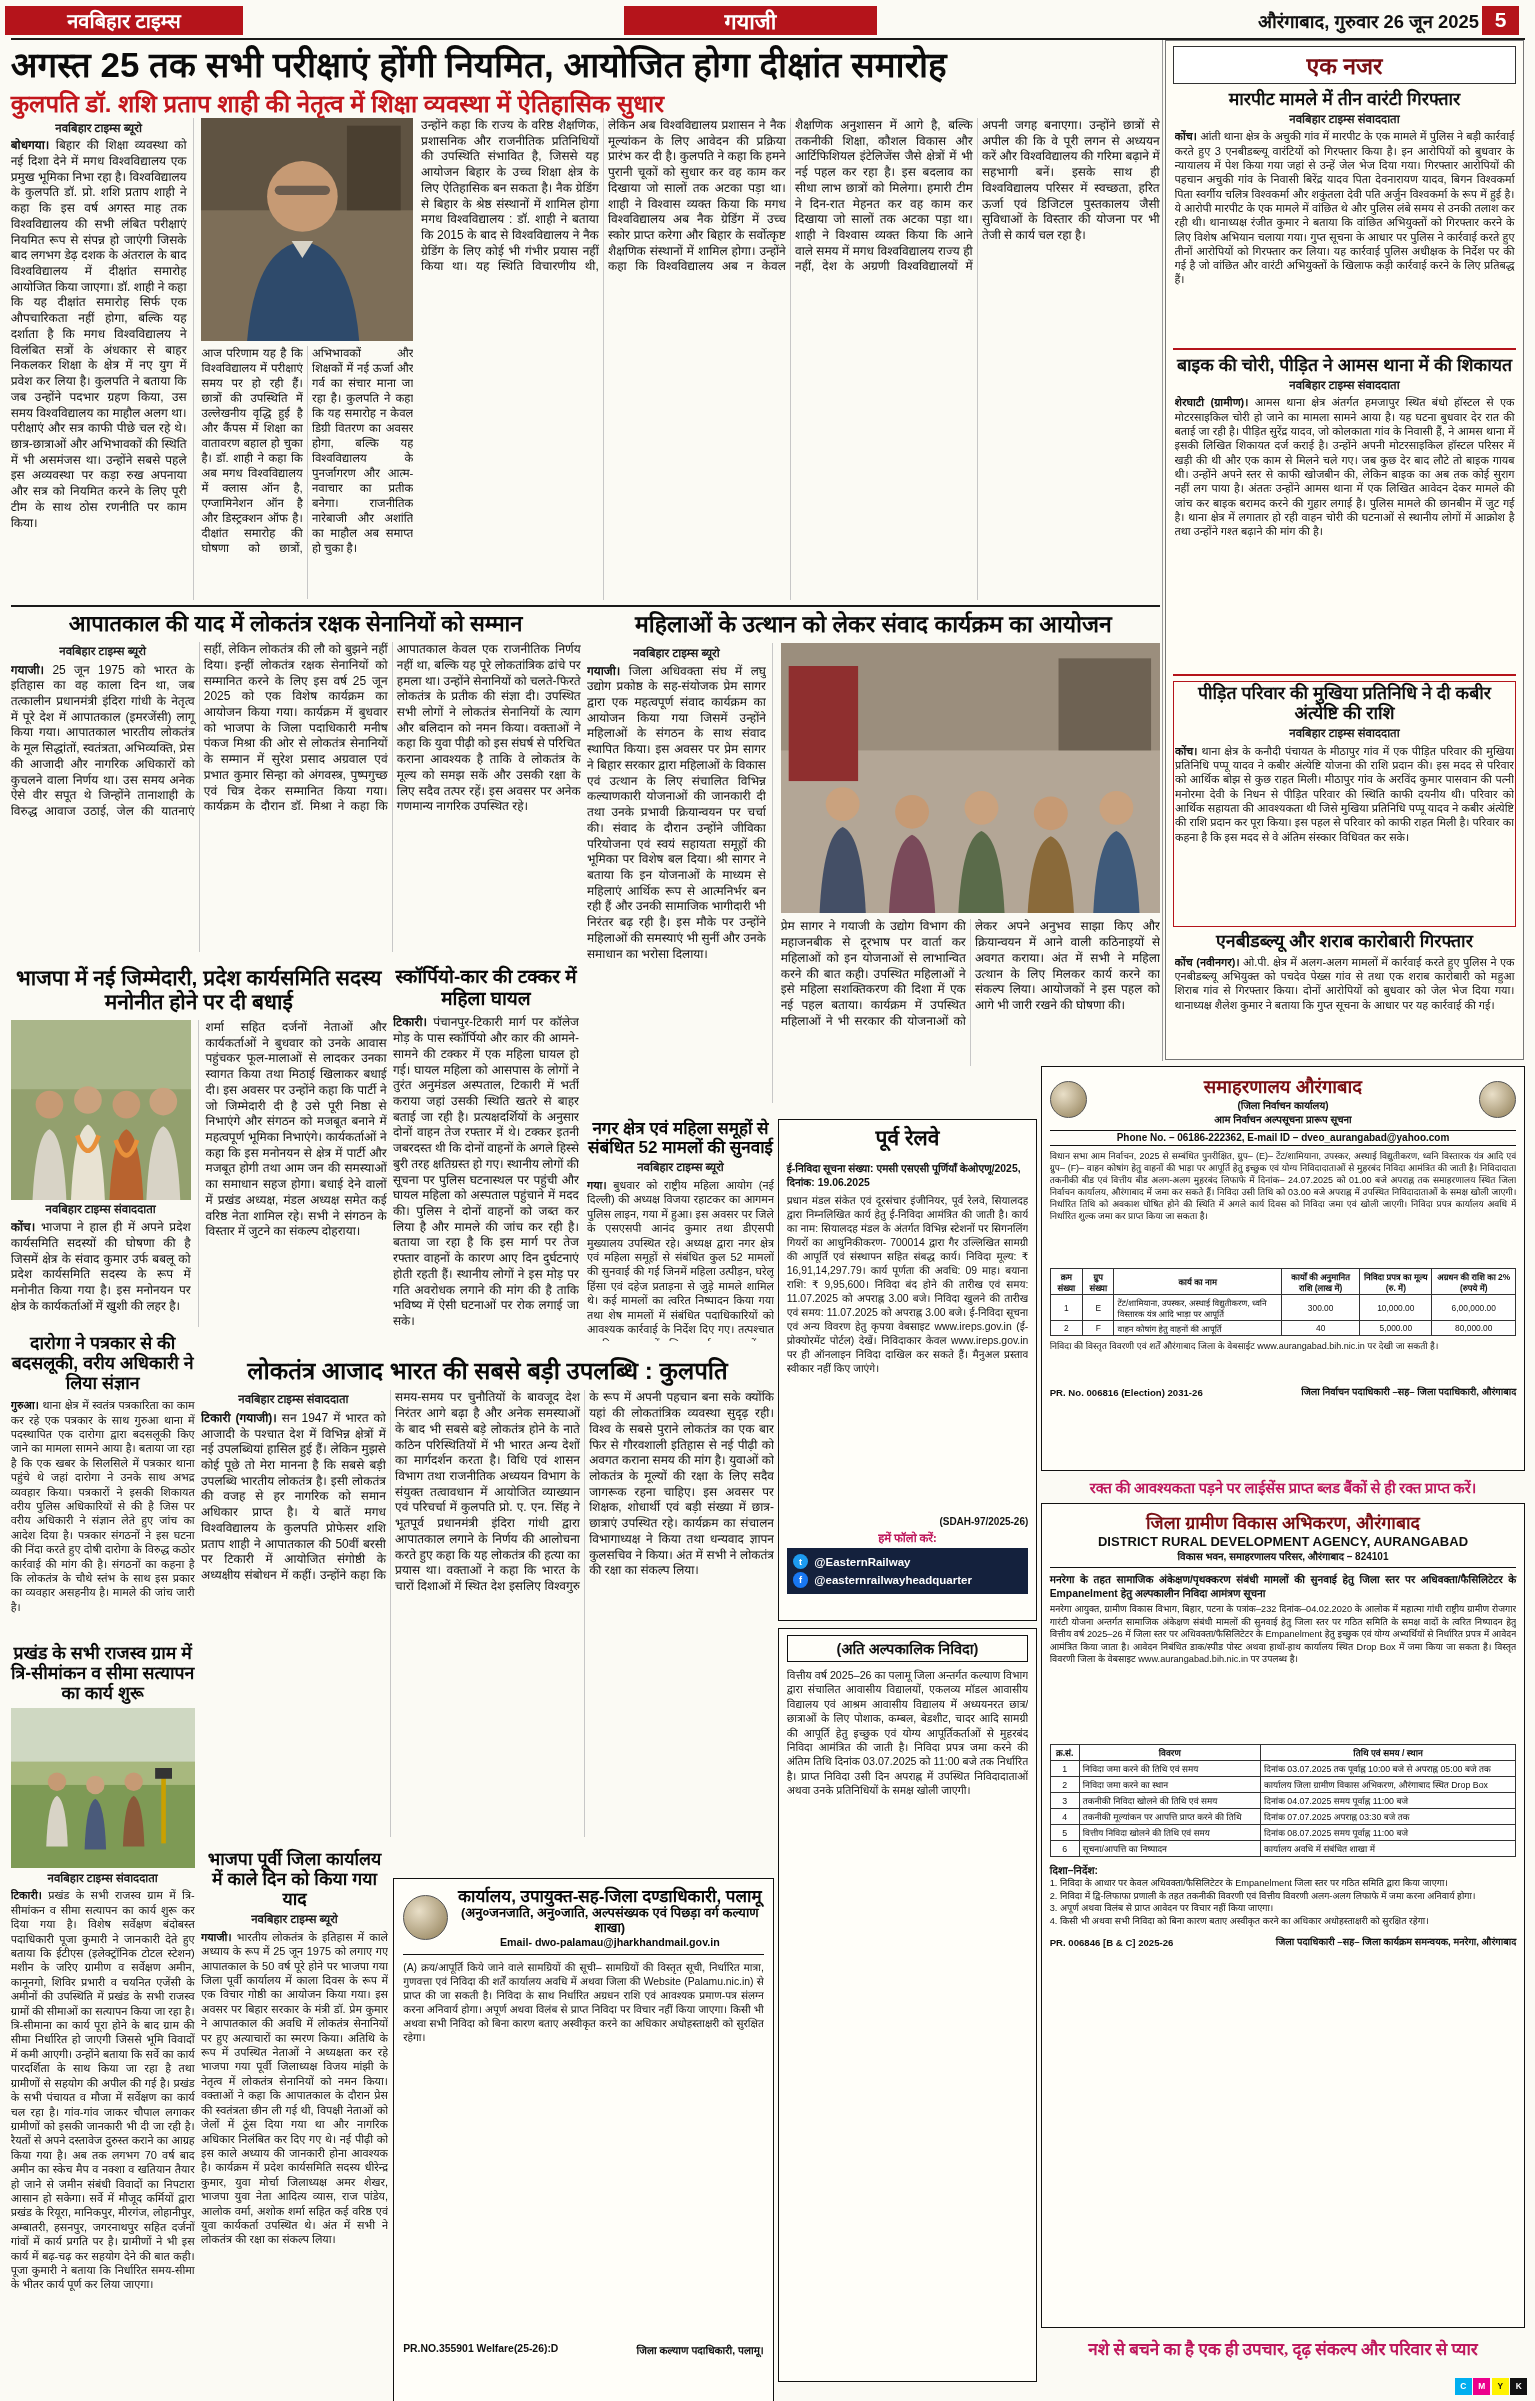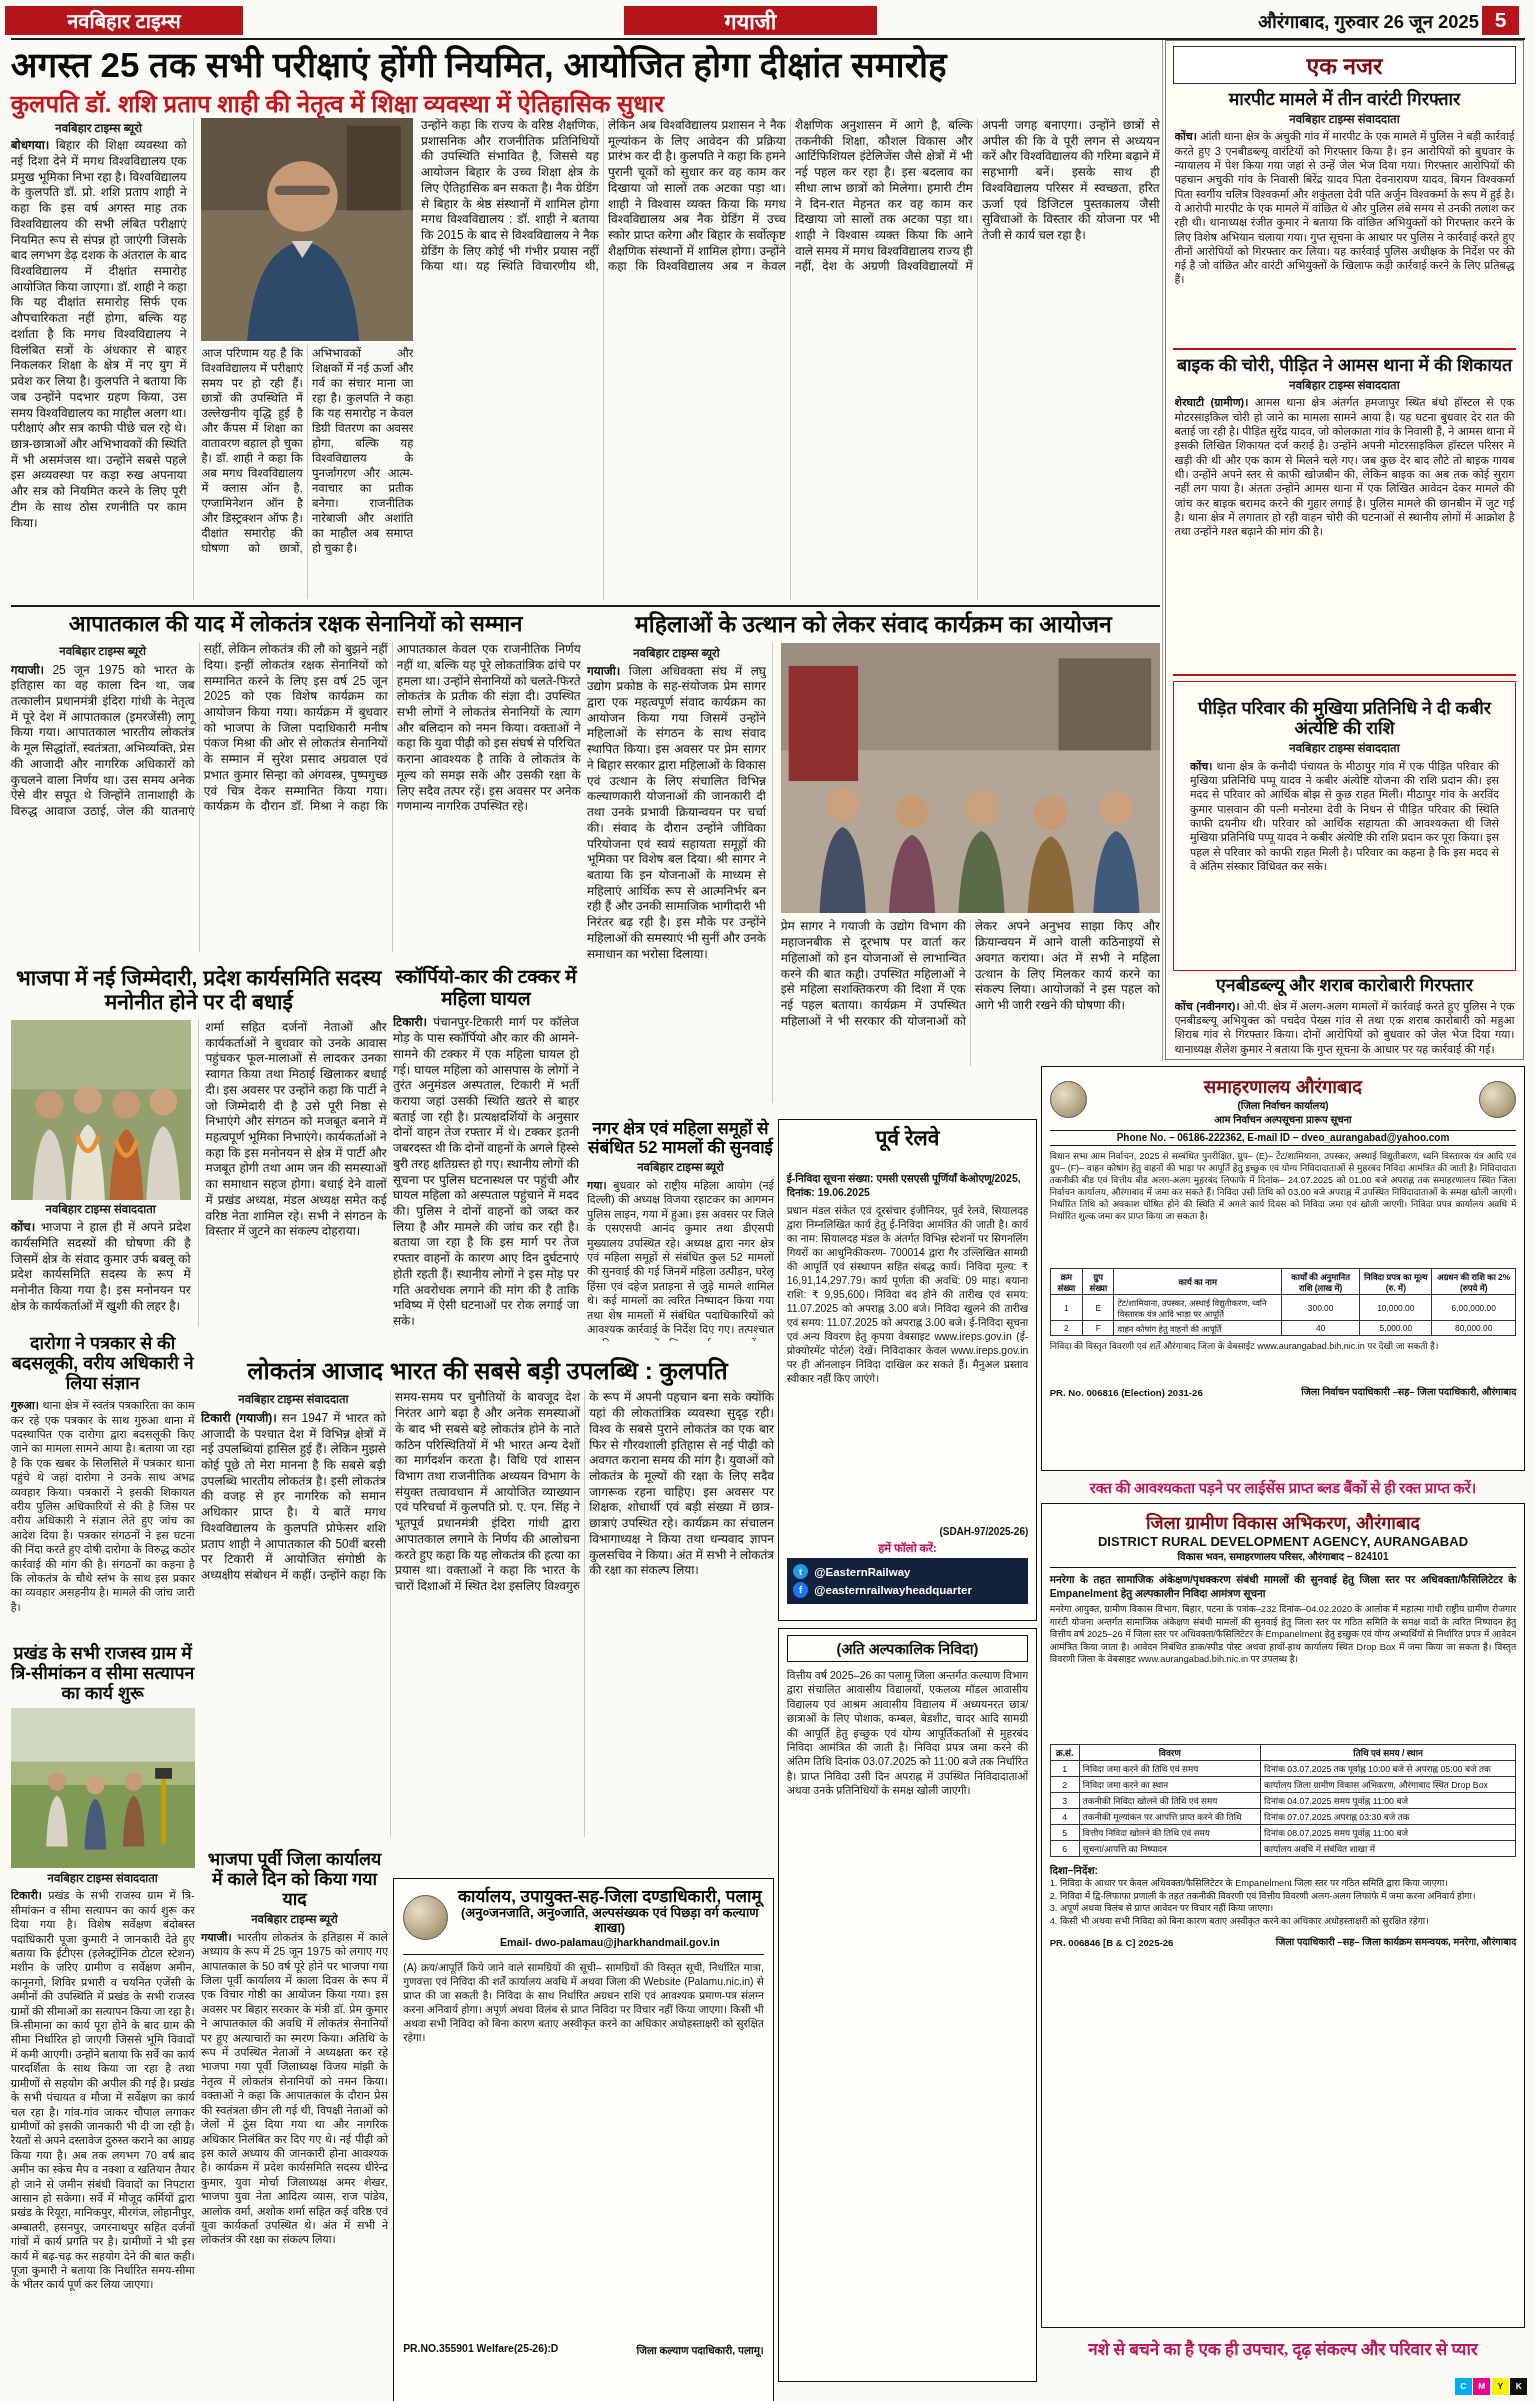--- a/index.html
+++ b/index.html
@@ -82,21 +82,21 @@
     <div class="sb-item" style="height:266px;">
       <div class="sb-hl">मारपीट मामले में तीन वारंटी गिरफ्तार</div>
       <div class="byline">नवबिहार टाइम्स संवाददाता</div>
       <div class="sb-bt" style="height:201px;"><span class="dl">कोंच।</span> <span>आंती थाना क्षेत्र के अचुकी गांव में मारपीट के एक मामले में पुलिस ने बड़ी कार्रवाई करते हुए 3 एनबीडब्ल्यू वारंटियों को गिरफ्तार किया है। इन आरोपियों को बुधवार के न्यायालय में पेश किया गया जहां से उन्हें जेल भेज दिया गया। गिरफ्तार आरोपियों की पहचान अचुकी गांव के निवासी बिरेंद्र यादव पिता देवनारायण यादव, बिगन विश्वकर्मा पिता स्वर्गीय चलित्र विश्वकर्मा और शकुंतला देवी पति अर्जुन विश्वकर्मा के रूप में हुई है। ये आरोपी मारपीट के एक मामले में वांछित थे और पुलिस लंबे समय से उनकी तलाश कर रही थी। थानाध्यक्ष रंजीत कुमार ने बताया कि वांछित अभियुक्तों को गिरफ्तार करने के लिए विशेष अभियान चलाया गया। गुप्त सूचना के आधार पर पुलिस ने कार्रवाई करते हुए तीनों आरोपियों को गिरफ्तार कर लिया। यह कार्रवाई पुलिस अधीक्षक के निर्देश पर की गई है जो वांछित और वारंटी अभियुक्तों के खिलाफ कड़ी कार्रवाई करने के लिए प्रतिबद्ध हैं।</span></div>
     </div>
     <div class="sb-item" style="height:326px;">
       <div class="sb-hl">बाइक की चोरी, पीड़ित ने आमस थाना में की शिकायत</div>
       <div class="byline">नवबिहार टाइम्स संवाददाता</div>
       <div class="sb-bt" style="height:240px;"><span class="dl">शेरघाटी (ग्रामीण)।</span> <span>आमस थाना क्षेत्र अंतर्गत हमजापुर स्थित बंधो हॉस्टल से एक मोटरसाइकिल चोरी हो जाने का मामला सामने आया है। यह घटना बुधवार देर रात की बताई जा रही है। पीड़ित सुरेंद्र यादव, जो कोलकाता गांव के निवासी हैं, ने आमस थाना में इसकी लिखित शिकायत दर्ज कराई है। उन्होंने अपनी मोटरसाइकिल हॉस्टल परिसर में खड़ी की थी और एक काम से मिलने चले गए। जब कुछ देर बाद लौटे तो बाइक गायब थी। उन्होंने अपने स्तर से काफी खोजबीन की, लेकिन बाइक का अब तक कोई सुराग नहीं लग पाया है। अंततः उन्होंने आमस थाना में एक लिखित आवेदन देकर मामले की जांच कर बाइक बरामद करने की गुहार लगाई है। पुलिस मामले की छानबीन में जुट गई है। थाना क्षेत्र में लगातार हो रही वाहन चोरी की घटनाओं से स्थानीय लोगों में आक्रोश है तथा उन्होंने गश्त बढ़ाने की मांग की है।</span></div>
     </div>
-    <div class="sb-item" style="height:290px;border:1.5px solid #b5141b;margin-top:4.6px;padding:16px;">
+    <div class="sb-item" style="height:246px;border:1.5px solid #b5141b;margin-top:4.6px;padding:1px;">
       <div class="sb-hl">पीड़ित परिवार की मुखिया प्रतिनिधि ने दी कबीर अंत्येष्टि की राशि</div>
       <div class="byline">नवबिहार टाइम्स संवाददाता</div>
       <div class="sb-bt" style="height:175px;"><span class="dl">कोंच।</span> <span>थाना क्षेत्र के कनौदी पंचायत के मीठापुर गांव में एक पीड़ित परिवार की मुखिया प्रतिनिधि पप्पू यादव ने कबीर अंत्येष्टि योजना की राशि प्रदान की। इस मदद से परिवार को आर्थिक बोझ से कुछ राहत मिली। मीठापुर गांव के अरविंद कुमार पासवान की पत्नी मनोरमा देवी के निधन से पीड़ित परिवार की स्थिति काफी दयनीय थी। परिवार को आर्थिक सहायता की आवश्यकता थी जिसे मुखिया प्रतिनिधि पप्पू यादव ने कबीर अंत्येष्टि की राशि प्रदान कर पूरा किया। इस पहल से परिवार को काफी राहत मिली है। परिवार का कहना है कि इस मदद से वे अंतिम संस्कार विधिवत कर सके।</span></div>
     </div>
     <div class="sb-item" style="height:138px;border-bottom:none;">
       <div class="sb-hl">एनबीडब्ल्यू और शराब कारोबारी गिरफ्तार</div>
       <div class="sb-bt" style="height:103px;margin-top:3.1px;"><span class="dl">कोंच (नवीनगर)।</span> <span>ओ.पी. क्षेत्र में अलग-अलग मामलों में कार्रवाई करते हुए पुलिस ने एक एनबीडब्ल्यू अभियुक्त को पचदेव पेख्स गांव से तथा एक शराब कारोबारी को महुआ शिराब गांव से गिरफ्तार किया। दोनों आरोपियों को बुधवार को जेल भेज दिया गया। थानाध्यक्ष शैलेश कुमार ने बताया कि गुप्त सूचना के आधार पर यह कार्रवाई की गई।</span></div>
     </div>
   </div>
 
@@ -172,21 +172,21 @@
   </div>
 
   <div class="abs" style="left:587px;top:1119px;width:187px;height:230px;">
     <div class="art-hl" style="font-size:17px;">नगर क्षेत्र एवं महिला समूहों से संबंधित 52 मामलों की सुनवाई</div>
     <div class="byline">नवबिहार टाइम्स ब्यूरो</div>
     <div class="bt" style="height:163px;font-size:11px;"><span class="dl">गया।</span> <span>बुधवार को राष्ट्रीय महिला आयोग (नई दिल्ली) की अध्यक्ष विजया रहाटकर का आगमन पुलिस लाइन, गया में हुआ। इस अवसर पर जिले के एसएसपी आनंद कुमार तथा डीएसपी मुख्यालय उपस्थित रहे। अध्यक्ष द्वारा नगर क्षेत्र एवं महिला समूहों से संबंधित कुल 52 मामलों की सुनवाई की गई जिनमें महिला उत्पीड़न, घरेलू हिंसा एवं दहेज प्रताड़ना से जुड़े मामले शामिल थे। कई मामलों का त्वरित निष्पादन किया गया तथा शेष मामलों में संबंधित पदाधिकारियों को आवश्यक कार्रवाई के निर्देश दिए गए। तत्पश्चात उनकी अध्यक्षता में पुलिस कार्यालय, गया में एक विशेष बैठक आयोजित की गई जिसमें महिला सुरक्षा से संबंधित विषयों पर विस्तृत चर्चा हुई। सभी मामलों को गंभीरता से लेने के निर्देश दिए गए।</span></div>
   </div>
 
   <div class="abs ad" style="left:778px;top:1119px;width:259px;height:502px;padding:6.1px 7.7px;">
     <div class="art-hl" style="font-size:21px;">पूर्व रेलवे</div>
-    <div style="font-weight:bold;font-size:10.4px;margin-top:21px;">ई-निविदा सूचना संख्या: एमसी एसएसी पूर्णियाँ केओएणू/2025, दिनांक: 19.06.2025</div>
+    <div style="font-weight:bold;font-size:10.4px;margin-top:11px;">ई-निविदा सूचना संख्या: एमसी एसएसी पूर्णियाँ केओएणू/2025, दिनांक: 19.06.2025</div>
     <div class="ad-dense" style="font-size:10.4px;margin-top:4.6px;height:322px;overflow:hidden;">प्रधान मंडल संकेत एवं दूरसंचार इंजीनियर, पूर्व रेलवे, सियालदह द्वारा निम्नलिखित कार्य हेतु ई-निविदा आमंत्रित की जाती है। कार्य का नाम: सियालदह मंडल के अंतर्गत विभिन्न स्टेशनों पर सिगनलिंग गियरों का आधुनिकीकरण- 700014 द्वारा गैर उल्लिखित सामग्री की आपूर्ति एवं संस्थापन सहित संबद्ध कार्य। निविदा मूल्य: ₹ 16,91,14,297.79। कार्य पूर्णता की अवधि: 09 माह। बयाना राशि: ₹ 9,95,600। निविदा बंद होने की तारीख एवं समय: 11.07.2025 को अपराह्न 3.00 बजे। निविदा खुलने की तारीख एवं समय: 11.07.2025 को अपराह्न 3.00 बजे। ई-निविदा सूचना एवं अन्य विवरण हेतु कृपया वेबसाइट www.ireps.gov.in (ई-प्रोक्योरमेंट पोर्टल) देखें। निविदाकार केवल www.ireps.gov.in पर ही ऑनलाइन निविदा दाखिल कर सकते हैं। मैनुअल प्रस्ताव स्वीकार नहीं किए जाएंगे।</div>
     <div style="text-align:right;font-size:10px;font-weight:bold;">(SDAH-97/2025-26)</div>
     <div class="red-line" style="font-size:11.5px;margin:3.1px 0;">हमें फॉलो करें:</div>
     <div class="rail-banner">
       <div class="hrow">
         <span style="width:15.4px;height:15.4px;border-radius:50%;background:#1d9bf0;display:inline-flex;align-items:center;justify-content:center;font-size:9.2px;">t</span>
         <span>@EasternRailway</span>
       </div>
       <div class="hrow">
         <span style="width:15.4px;height:15.4px;border-radius:50%;background:#1877f2;display:inline-flex;align-items:center;justify-content:center;font-size:9.2px;">f</span>

